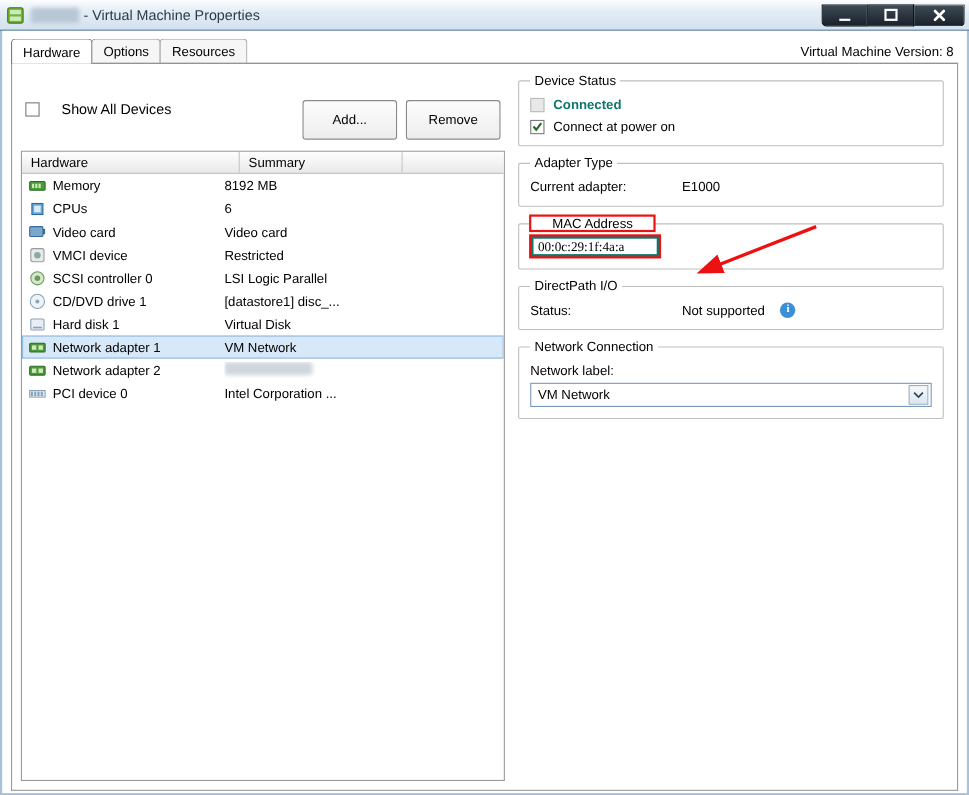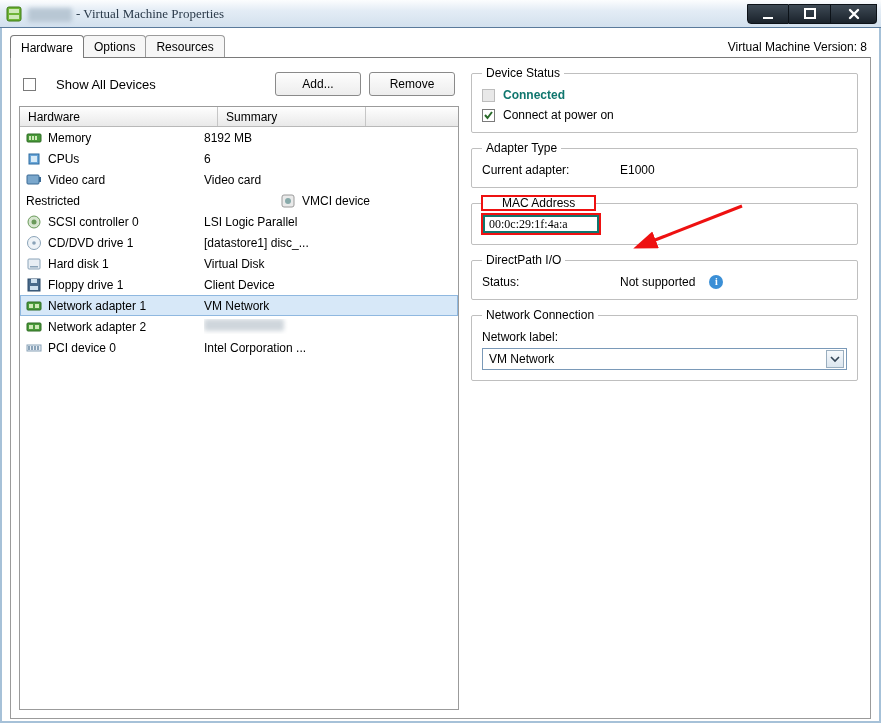--- a/index.html
+++ b/index.html
@@ -21,21 +21,21 @@
     display: flex;
     align-items: center;
     padding: 0 2px 0 6px;
   }
   .titlebar .app-icon svg { display:block; }
   .titlebar .title-text {
     margin-left: 6px;
     font-size: 13px;
     color: #2a3a4a;
     flex: 1;
-    display: flex; align-items:flex-end; gap:4px;font-family:Liberation Serif, serif;
+    display: flex; align-items:flex-end; gap:4px;
   }
   .titlebar .blur {
     display:inline-block; width:44px; height:14px;
     background:#b8c7d4; filter:blur(2px); border-radius:2px;
   }
   .win-controls { display:flex; height:20px; gap:0; margin-right:2px; }
   .win-btn {
     width:42px; height:20px; background:linear-gradient(#3e4a55,#1a222b);
     border:1px solid #0c1218; border-left:none;
     display:flex; align-items:center; justify-content:center;
@@ -100,27 +100,28 @@
   .top-controls {
     display:flex; align-items:center; gap:8px;
     padding:6px 4px 10px 4px;
   }
   .chk { display:flex; align-items:center; gap:20px; font-size:13px; }
   .chkbox {
     width:13px; height:13px; border:1px solid #7a7a7a; background:#fff;
     display:inline-block;
   }
   .btn {
-    min-width:86px; height:24px;
+    min-width:86px; height:36px;
     border:1px solid #8a8a8a;
     background:linear-gradient(#fdfdfd,#ededed);
     border-radius:3px;
     font:12px Tahoma, Arial, sans-serif;
     padding:0 12px;
     cursor:default;
+    margin-top:19px;
   }
   .top-controls .spacer { flex:1; margin-right:90px; }
 
   .listview {
     flex:1; border:1px solid #9b9b9b;
     display:flex; flex-direction:column;
     overflow:hidden;
   }
   .lv-header {
     display:flex; height:20px;
@@ -287,30 +288,30 @@
                   <svg width="16" height="16" viewBox="0 0 16 16">
                     <rect x="1" y="3" width="12" height="9" rx="1" fill="#7aa7cc" stroke="#3a6a95"></rect>
                     <rect x="13" y="5" width="2" height="5" fill="#3a6a95"></rect>
                   </svg>
                 </span>
                 <span>Video card</span>
               </div>
               <div class="lv-cell su">Video card</div>
             </div>
             <div class="lv-row">
-              <div class="lv-cell su">Restricted</div>
               <div class="lv-cell hw">
                 <span class="lv-icon">
                   <svg width="16" height="16" viewBox="0 0 16 16">
                     <rect x="2" y="2" width="12" height="12" rx="2" fill="#eaeaea" stroke="#9a9a9a"></rect>
                     <circle cx="8" cy="8" r="3" fill="#8aa"></circle>
                   </svg>
                 </span>
                 <span>VMCI device</span>
               </div>
+              <div class="lv-cell su">Restricted</div>
             </div>
             <div class="lv-row">
               <div class="lv-cell hw">
                 <span class="lv-icon">
                   <svg width="16" height="16" viewBox="0 0 16 16">
                     <circle cx="8" cy="8" r="6" fill="#d7e6d0" stroke="#6a9a5a"></circle>
                     <circle cx="8" cy="8" r="2.5" fill="#6a9a5a"></circle>
                   </svg>
                 </span>
                 <span>SCSI controller 0</span>
@@ -333,33 +334,20 @@
               <div class="lv-cell hw">
                 <span class="lv-icon">
                   <svg width="16" height="16" viewBox="0 0 16 16">
                     <rect x="2" y="3" width="12" height="10" rx="1" fill="#e8eef4" stroke="#8aa3b8"></rect>
                     <rect x="4" y="10" width="8" height="1.5" fill="#8aa3b8"></rect>
                   </svg>
                 </span>
                 <span>Hard disk 1</span>
               </div>
               <div class="lv-cell su">Virtual Disk</div>
-            </div>
-            <div class="lv-row">
-              <div class="lv-cell hw">
-                <span class="lv-icon">
-                  <svg width="16" height="16" viewBox="0 0 16 16">
-                    <rect x="2" y="2" width="12" height="12" fill="#4a6a8a" stroke="#2a4a6a"></rect>
-                    <rect x="5" y="2" width="6" height="4" fill="#cfe0ee"></rect>
-                    <rect x="4" y="9" width="8" height="4" fill="#cfe0ee"></rect>
-                  </svg>
-                </span>
-                <span>Floppy drive 1</span>
-              </div>
-              <div class="lv-cell su">Client Device</div>
             </div>
             <div class="lv-row selected">
               <div class="lv-cell hw">
                 <span class="lv-icon">
                   <svg width="16" height="16" viewBox="0 0 16 16">
                     <rect x="1" y="4" width="14" height="8" rx="1" fill="#4a9a3a" stroke="#2d6a22"></rect>
                     <rect x="3" y="6" width="4" height="4" fill="#cfe9b8"></rect>
                     <rect x="9" y="6" width="4" height="4" fill="#cfe9b8"></rect>
                   </svg>
                 </span>

